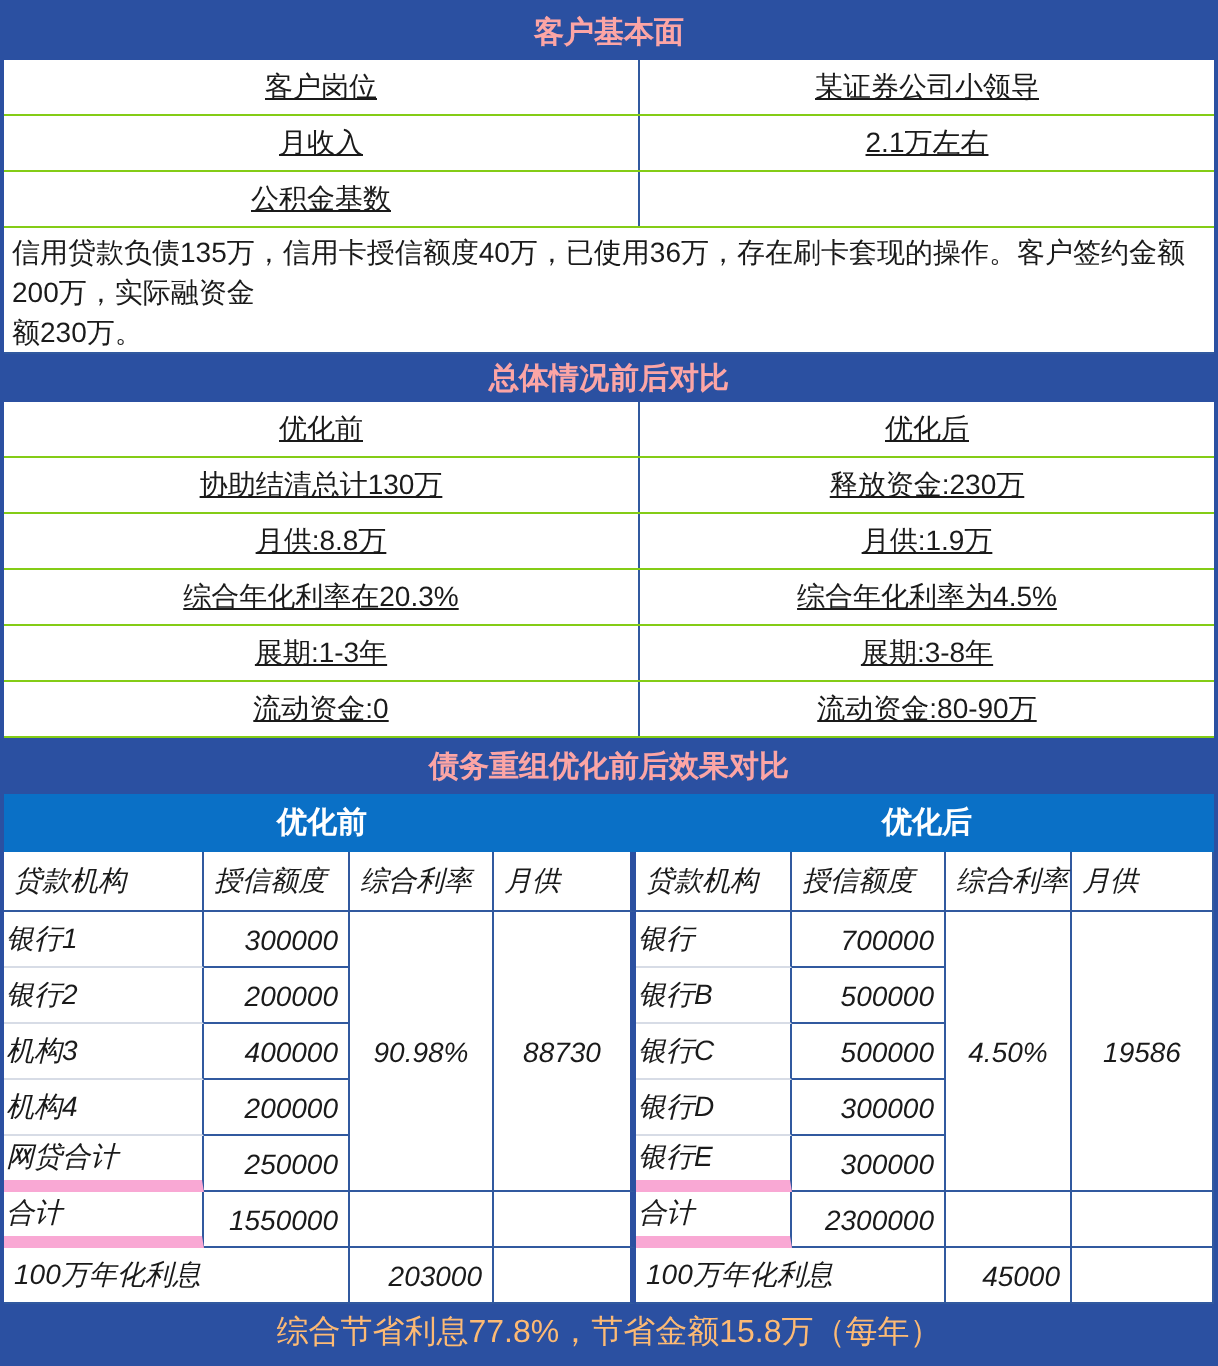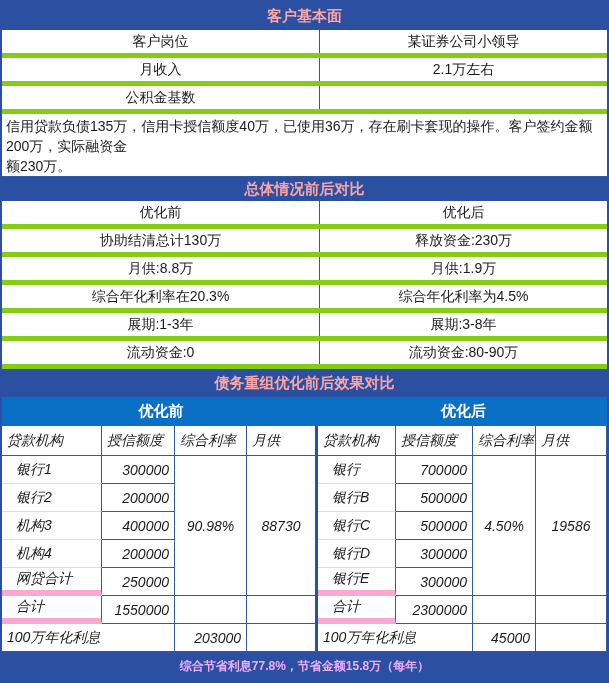--- a/index.html
+++ b/index.html
@@ -16,48 +16,48 @@
     background:#2b50a1;color:#fca5a5;font-weight:bold;font-size:15px;
     display:flex;align-items:center;justify-content:center;
     flex:0 0 auto;
   }
   .subbar{
     background:#0a70c6;color:#fff;font-weight:bold;font-size:15px;
     display:flex;flex:0 0 29px;align-items:center;
   }
   .subbar .half{flex:0 0 318px;text-align:center;box-sizing:border-box;}
   .subbar .half.right{flex:1;}
-  .row2{display:flex;flex:0 0 28px;border-bottom:5px solid #84cc16;box-sizing:border-box;}
+  .row2{display:flex;flex:0 0 28px;border-bottom:1px solid #84cc16;box-sizing:border-box;text-decoration:underline;}
   .row2 .c{display:flex;align-items:center;justify-content:center;box-sizing:border-box;}
   .row2 .c.left{flex:0 0 318px;border-right:1px solid #31599f;}
   .row2 .c.right{flex:1;}
   .ovr{display:flex;flex:0 0 63px;border-bottom:1px solid #31599f;box-sizing:border-box;}
   .ovr .lbl{flex:0 0 100px;display:flex;align-items:center;box-sizing:border-box;
     border-right:1px solid #31599f;padding-left:4px;}
   .ovr .txt{flex:1;padding:2px 4px 0 4px;line-height:20px;}
   .grid{
     display:grid;flex:0 0 auto;
     grid-template-columns:100px 73px 72px 71px 78px 77px 63px 71px;
     grid-template-rows:30px repeat(6,28px) 28px;
   }
   .g{box-sizing:border-box;display:flex;align-items:center;
      border-right:1px solid #31599f;border-bottom:1px solid #31599f;background:#fff;font-style:italic;}
   .g.hdr{font-size:14px;padding-left:5px;}
-  .g.name{padding-left:14px;border-bottom:1px solid #d7dce6;}
+  .g.name{padding-left:1px;border-bottom:1px solid #d7dce6;}
   .g.name.last{border-bottom:6px solid #f9a8d4;}
   .g.amt{justify-content:flex-end;padding-right:5px;}
   .g.ctr{justify-content:center;}
   .g.mid{border-right:3px solid #2b50a1;}
   .g.span2{grid-column:span 2;padding-left:5px;}
   .rate-l{grid-column:3;grid-row:2 / span 5;}
   .pay-l{grid-column:4;grid-row:2 / span 5;}
   .rate-r{grid-column:7;grid-row:2 / span 5;}
   .pay-r{grid-column:8;grid-row:2 / span 5;}
   .footer{
-    background:#2b50a1;color:#f0abfc;font-weight:bold;font-size:12px;
+    background:#2b50a1;color:#fdba74;font-weight:normal;font-size:16px;
     flex:1;display:flex;align-items:center;justify-content:center;
   }
 </style>
 </head>
 <body>
 
 <div class="sheet">
 
   <div class="hbar" style="flex-basis:28px">
     <span>客户基本面</span>

